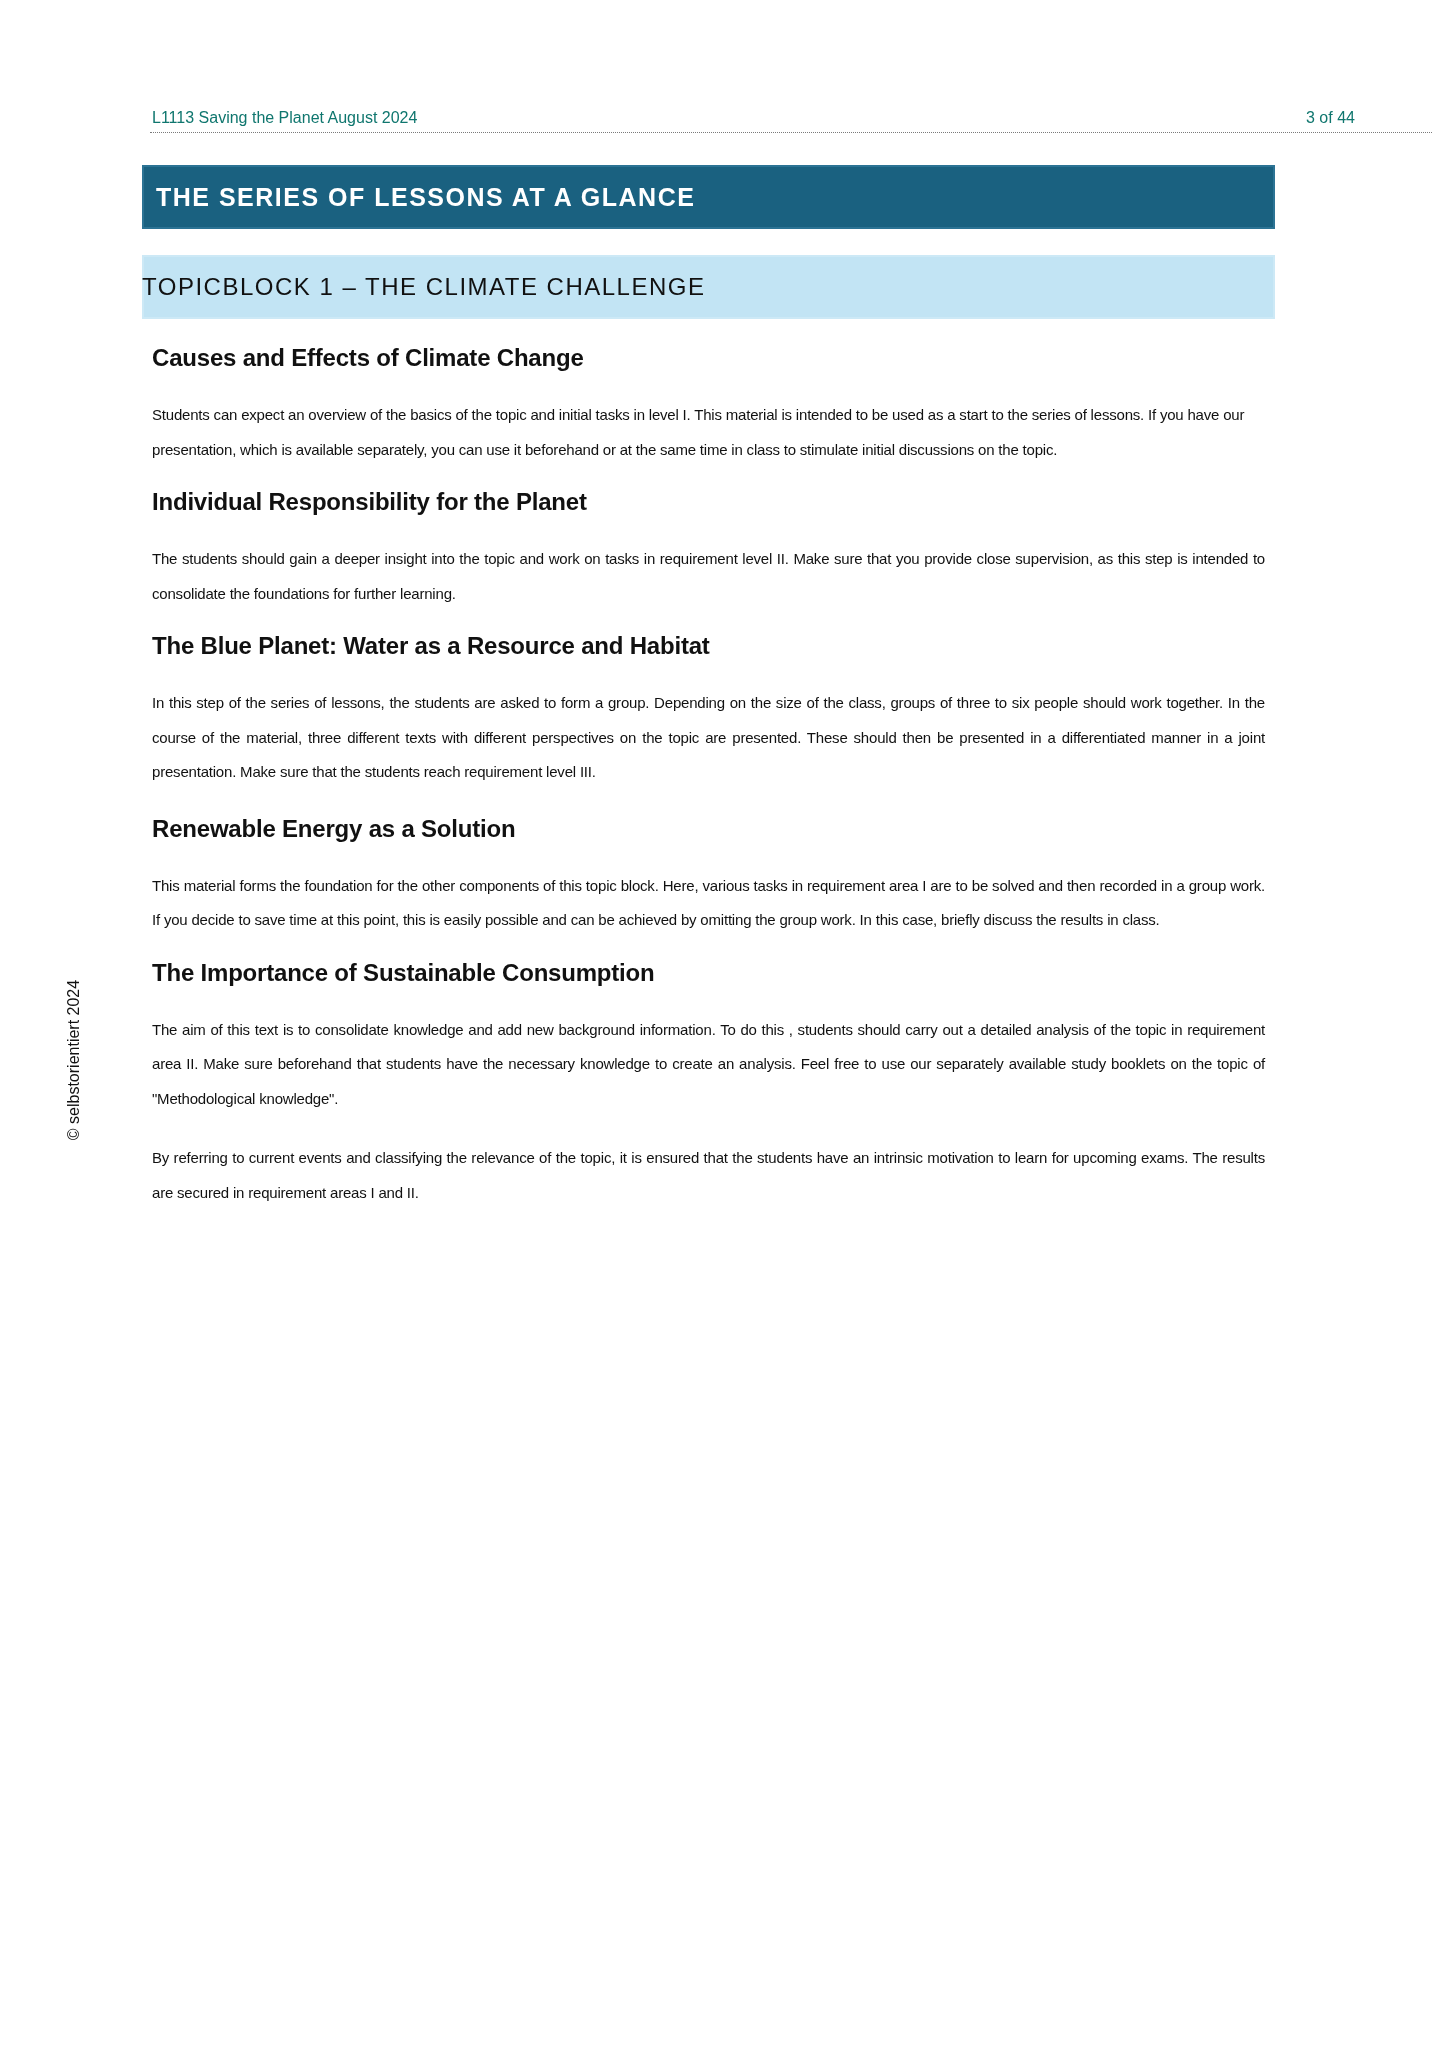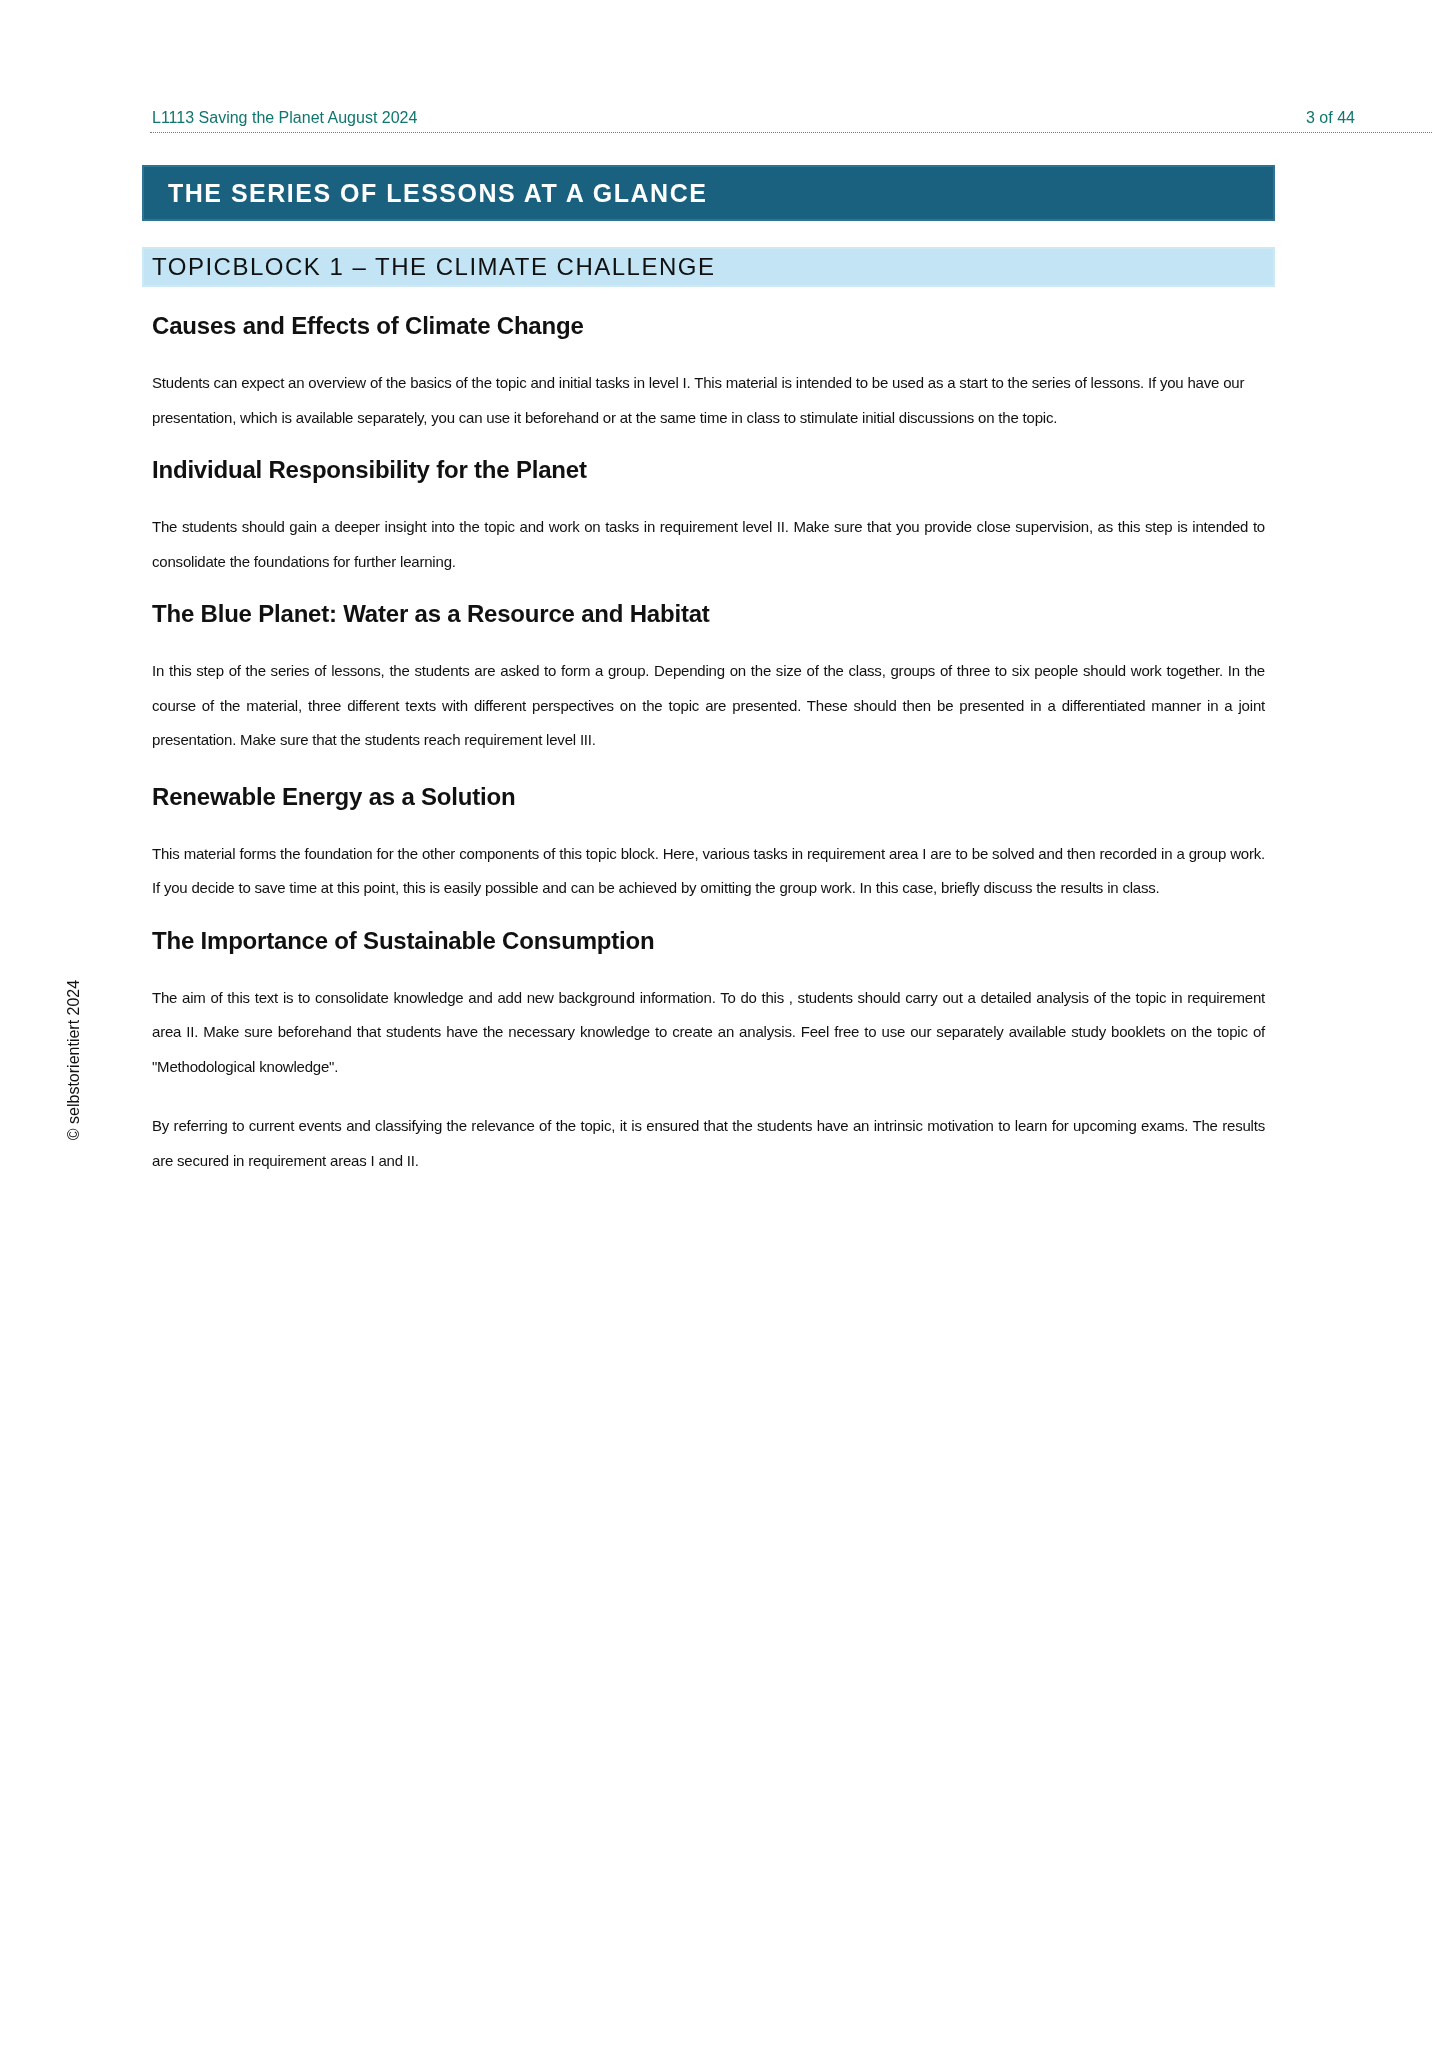--- a/index.html
+++ b/index.html
@@ -18,29 +18,29 @@
 
     .side-copyright {
       position: absolute; left: 74px; top: 1060px;
       transform: translate(-50%, -50%) rotate(-90deg);
       white-space: nowrap; font-size: 16px; color: #111;
     }
 
     .content { position: absolute; left: 142px; top: 165px; width: 1133px; }
 
     .main-banner {
-      background: #1a6180; color: #ffffff; height: 56px;
+      background: #1a6180; color: #ffffff; height: 64px;
       box-shadow: inset 0 0 0 2px #2c7394;
-      display: flex; align-items: center; padding-left: 26px; box-sizing: border-box;
+      display: flex; align-items: center; padding-left: 14px; box-sizing: border-box;
       font-weight: bold; font-size: 25px; letter-spacing: 1.5px;
     }
     .topic-banner {
-      background: #c2e4f4; color: #111; height: 40px;
+      background: #c2e4f4; color: #111; height: 64px;
       box-shadow: inset 0 0 0 2px #cde9f6;
-      display: flex; align-items: center; padding-left: 10px; box-sizing: border-box;
+      display: flex; align-items: center; box-sizing: border-box;
       font-size: 24px; letter-spacing: 1.5px;
     }
     .tb1 { margin-top: 26px; }
     .tb2 { margin-top: 26px; }
 
     .section { padding: 0 10px; }
     .section h3 {
       margin: 0; font-size: 24px; font-weight: bold; letter-spacing: -0.2px;
       line-height: 30px;
     }

